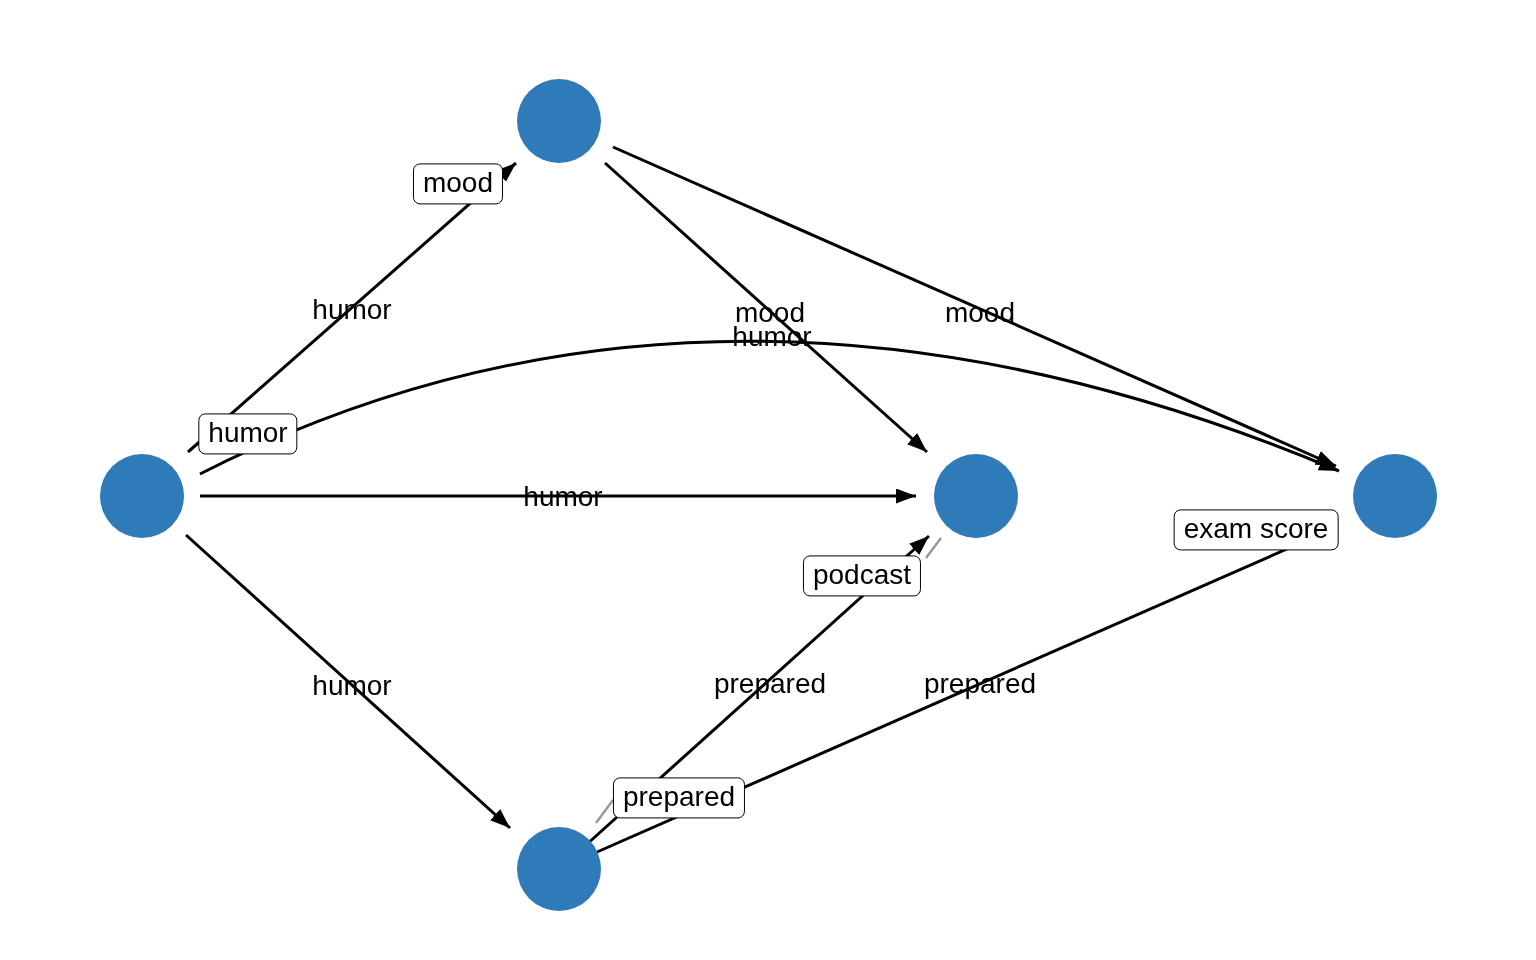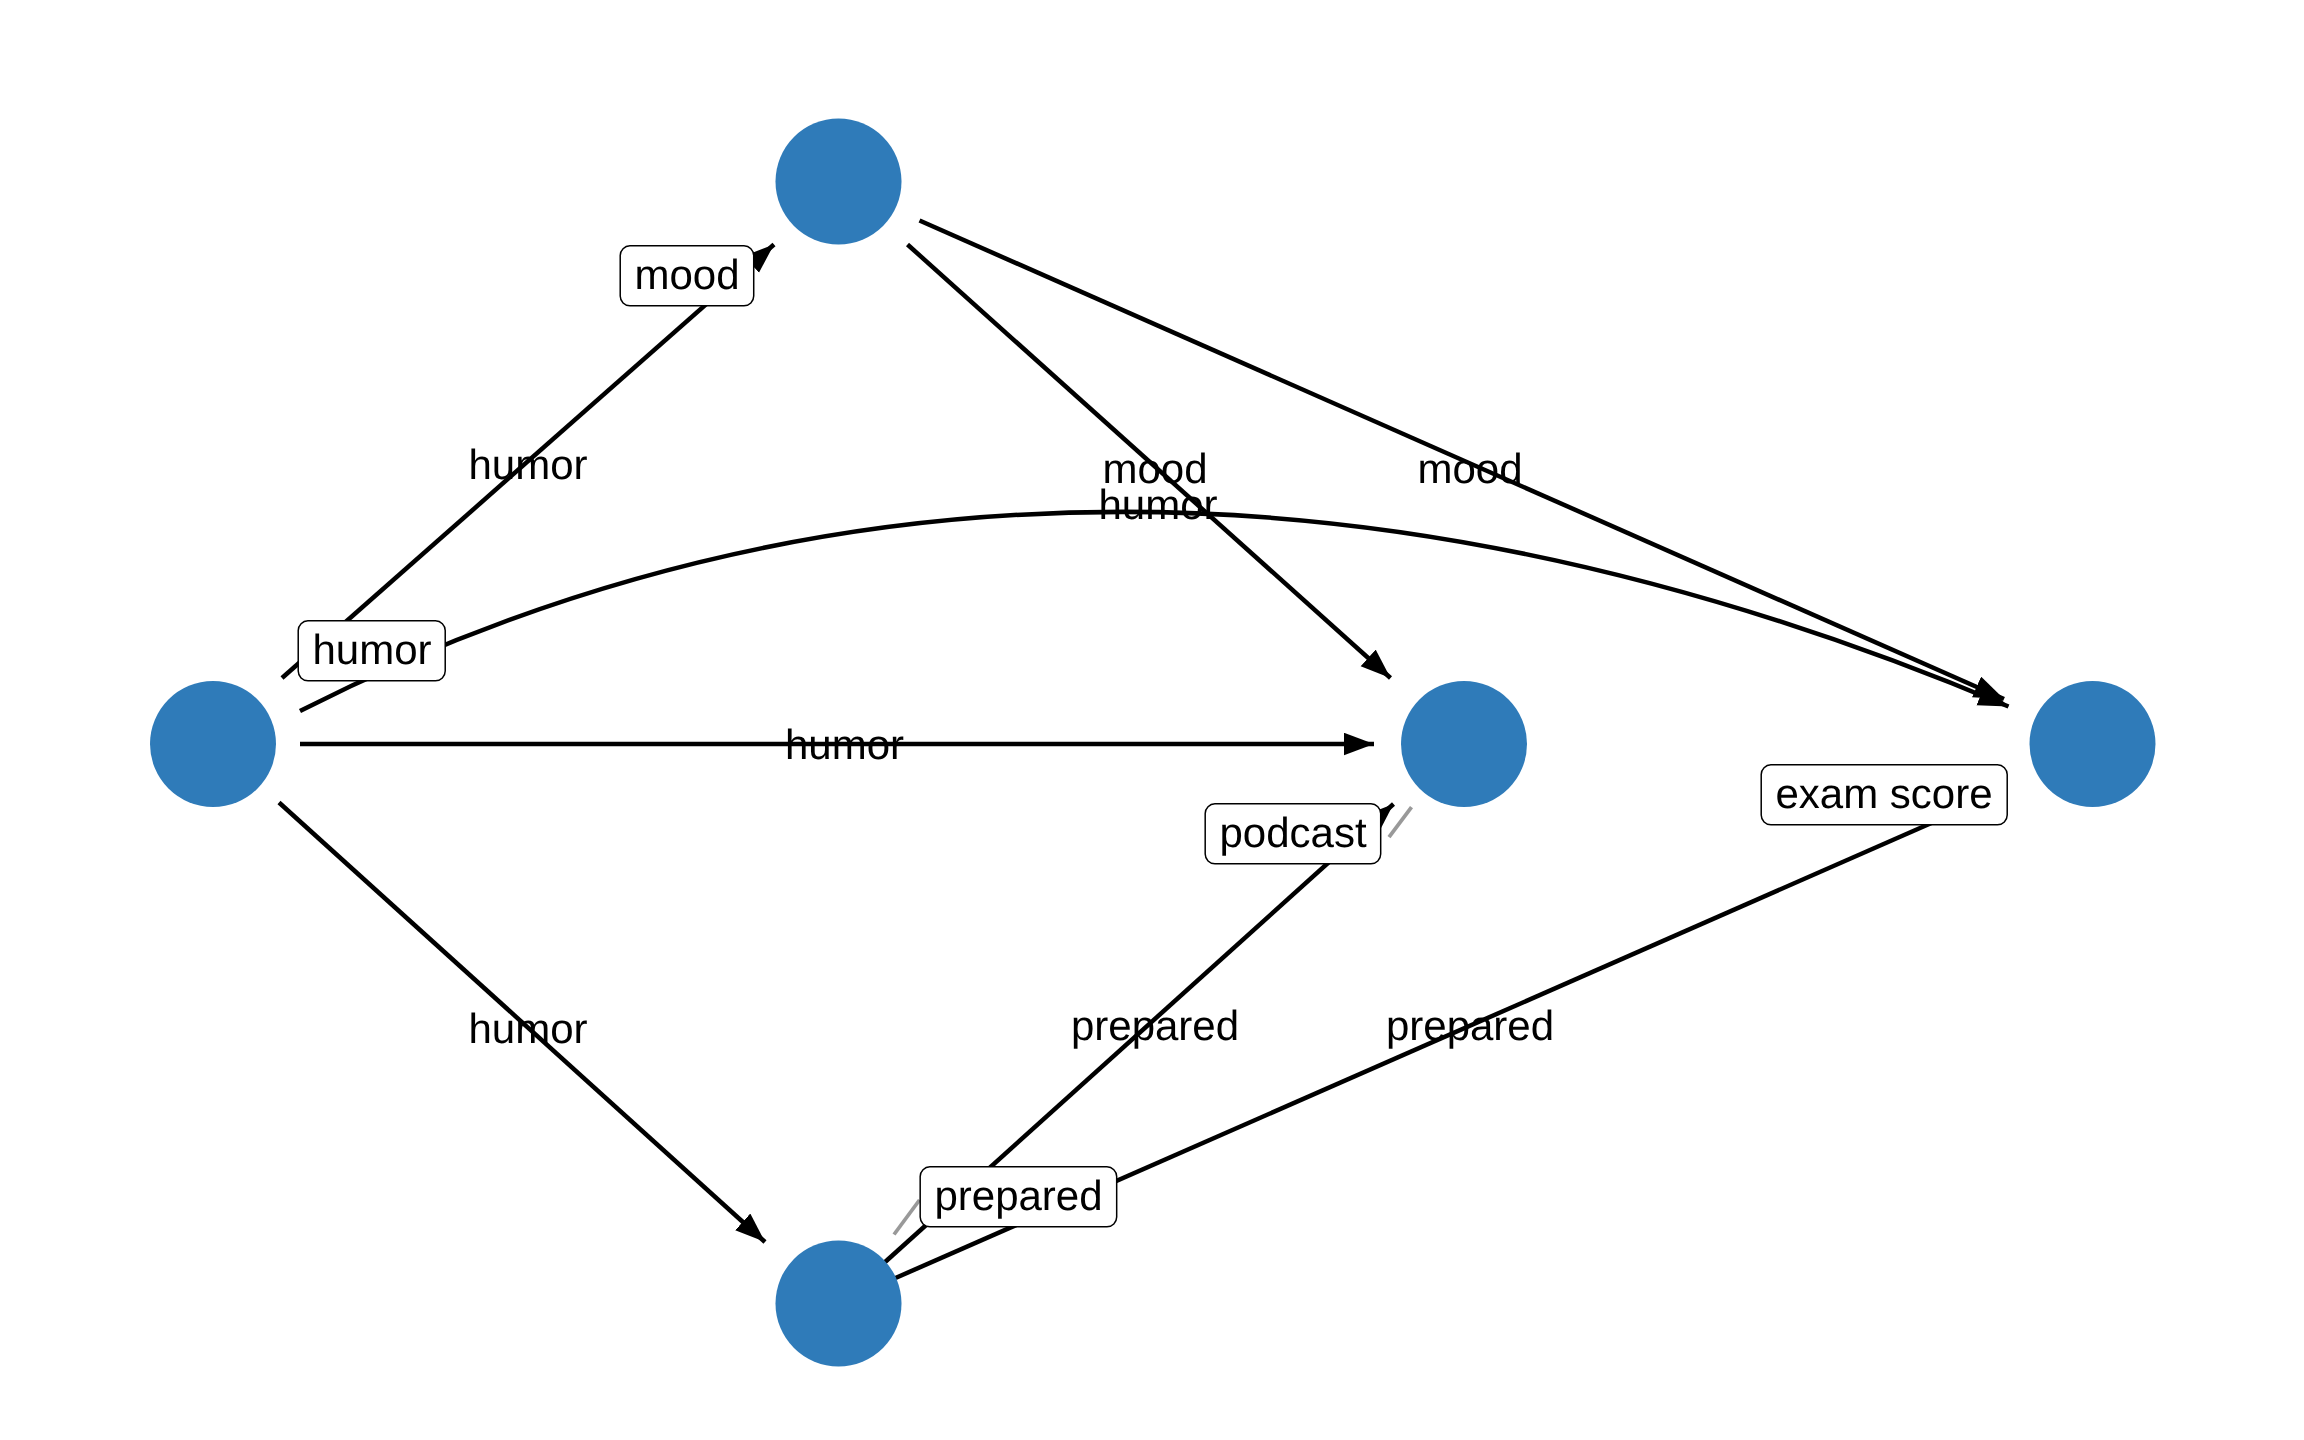--- a/index.html
+++ b/index.html
@@ -74,21 +74,21 @@
       <line x1="596" y1="823" x2="613" y2="800" stroke="#999999" stroke-width="2.5"></line>
       <circle cx="559" cy="121" r="42" fill="#2f7bb9"></circle>
       <circle cx="142" cy="496" r="42" fill="#2f7bb9"></circle>
       <circle cx="976" cy="496" r="42" fill="#2f7bb9"></circle>
       <circle cx="559" cy="869" r="42" fill="#2f7bb9"></circle>
       <circle cx="1395" cy="496" r="42" fill="#2f7bb9"></circle>
     </svg>
   <div id="labels-layer">
       <div class="node-label" style="left: 458px; top: 184px;">mood</div>
       <div class="node-label" style="left: 248px; top: 434px;">humor</div>
-      <div class="node-label" style="left: 862px; top: 556px;">podcast</div>
+      <div class="node-label" style="left: 862px; top: 576px;">podcast</div>
       <div class="node-label" style="left: 679px; top: 798px;">prepared</div>
       <div class="node-label" style="left: 1256px; top: 497px; margin-top: 33px;">exam score</div>
       <div class="edge-label" style="left: 352px; top: 310px;">humor</div>
       <div class="edge-label" style="left: 563px; top: 497px;">humor</div>
       <div class="edge-label" style="left: 772px; top: 337px;">humor</div>
       <div class="edge-label" style="left: 352px; top: 686px;">humor</div>
       <div class="edge-label" style="left: 770px; top: 313px;">mood</div>
       <div class="edge-label" style="left: 980px; top: 313px;">mood</div>
       <div class="edge-label" style="left: 770px; top: 684px;">prepared</div>
       <div class="edge-label" style="left: 980px; top: 684px;">prepared</div>

